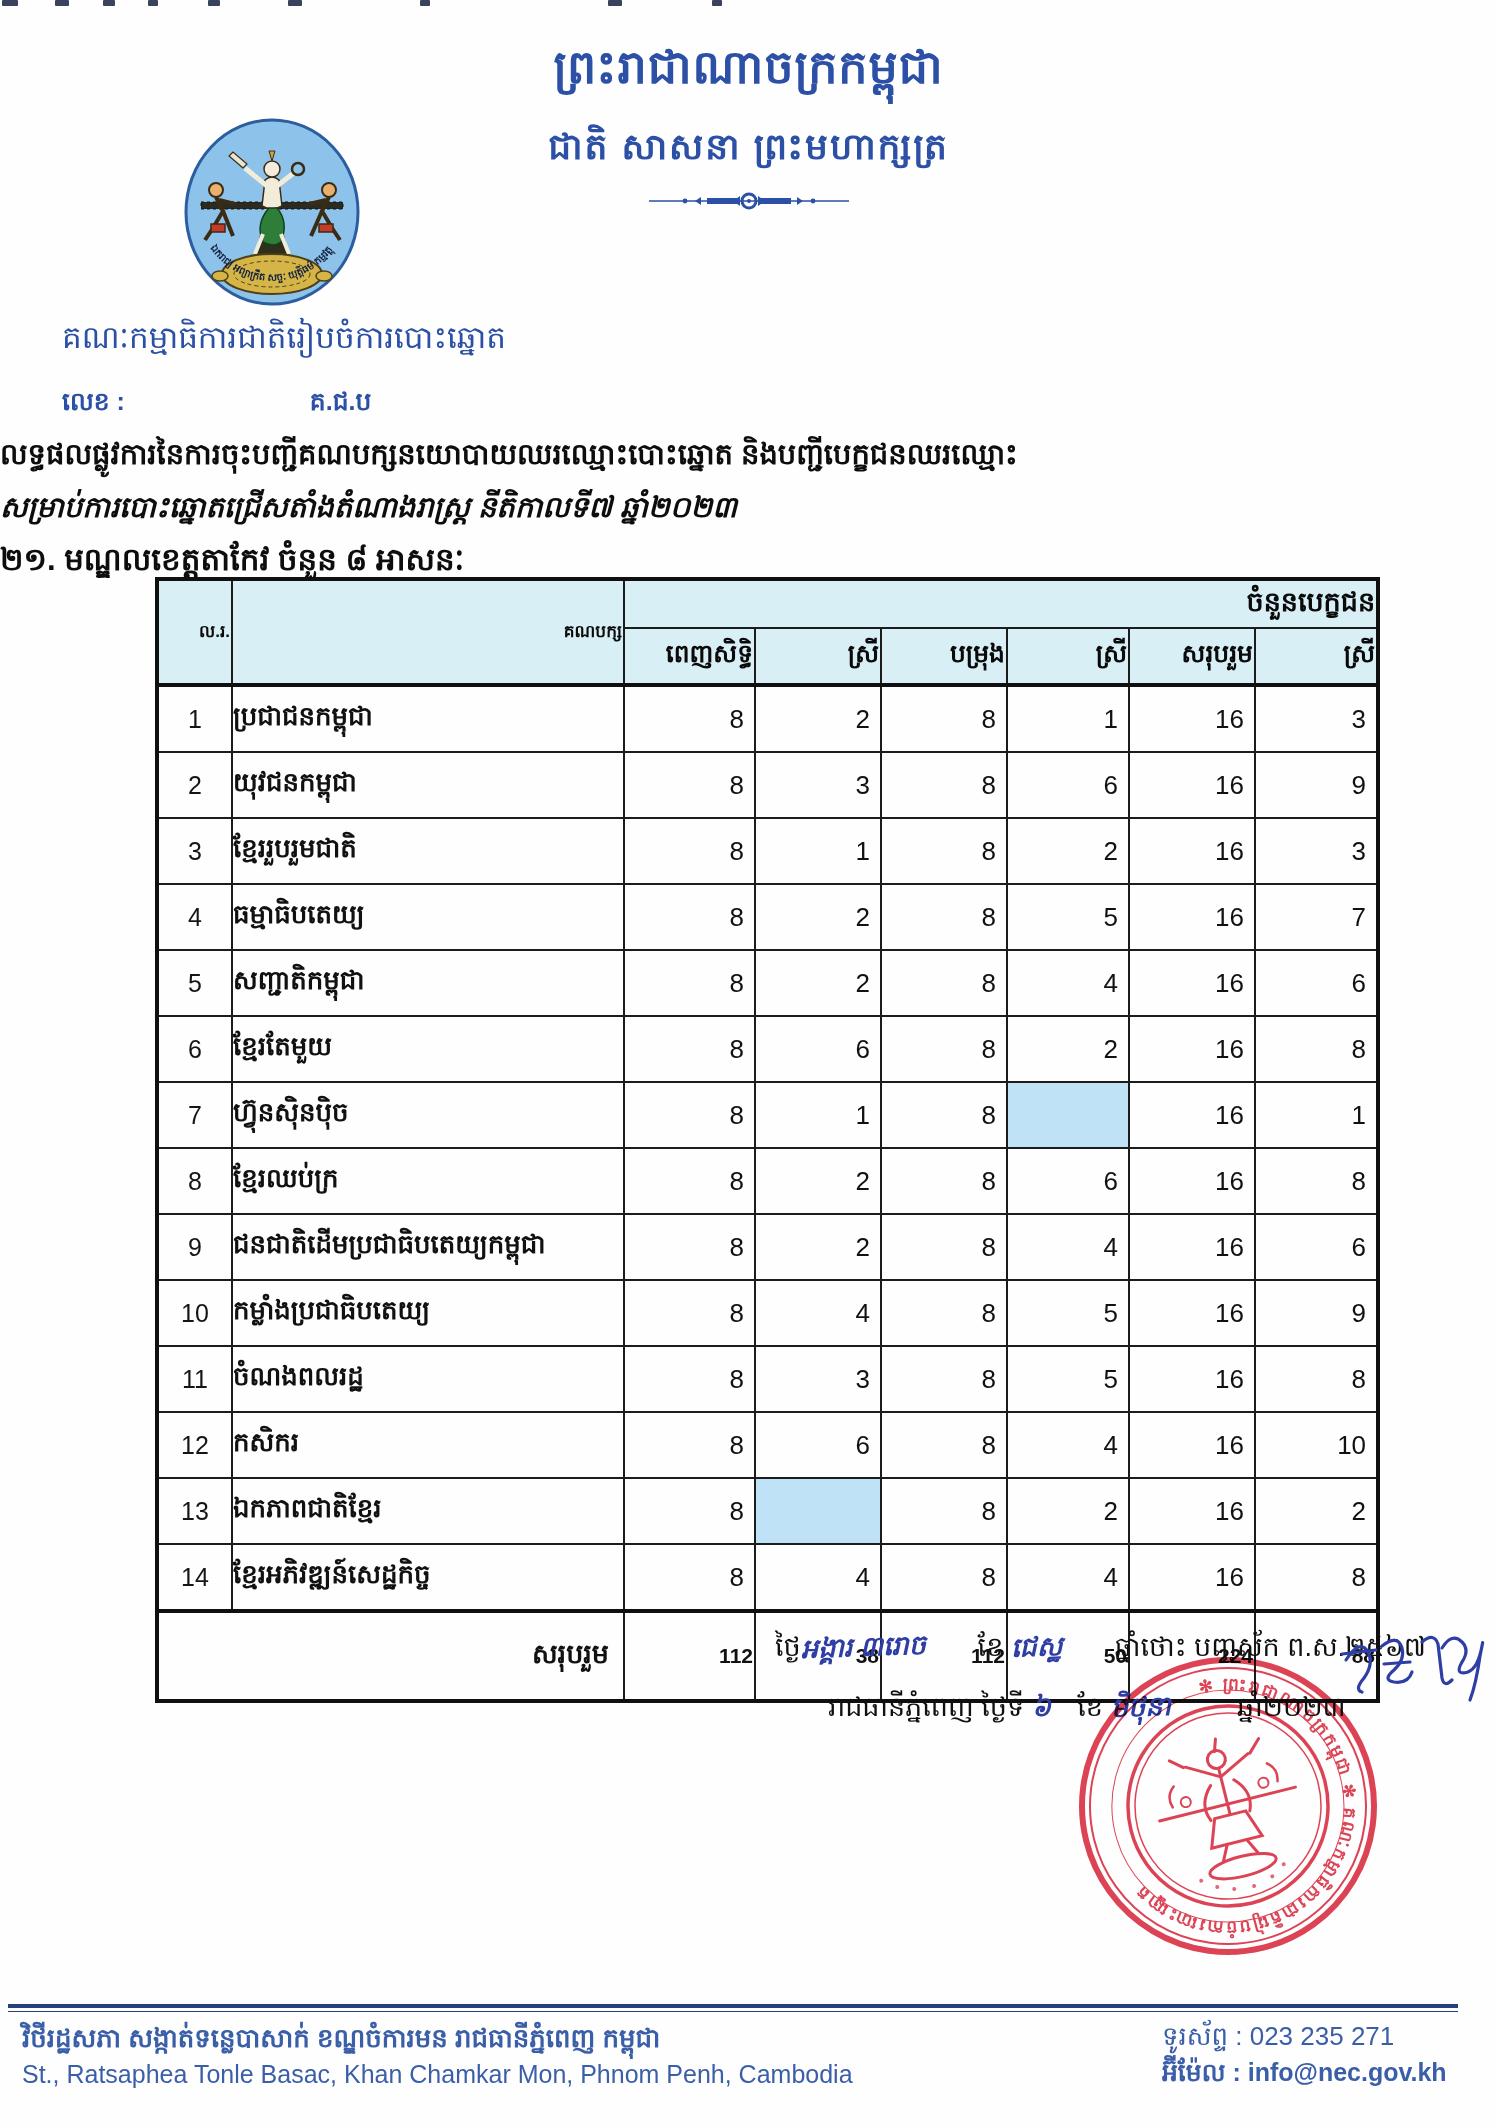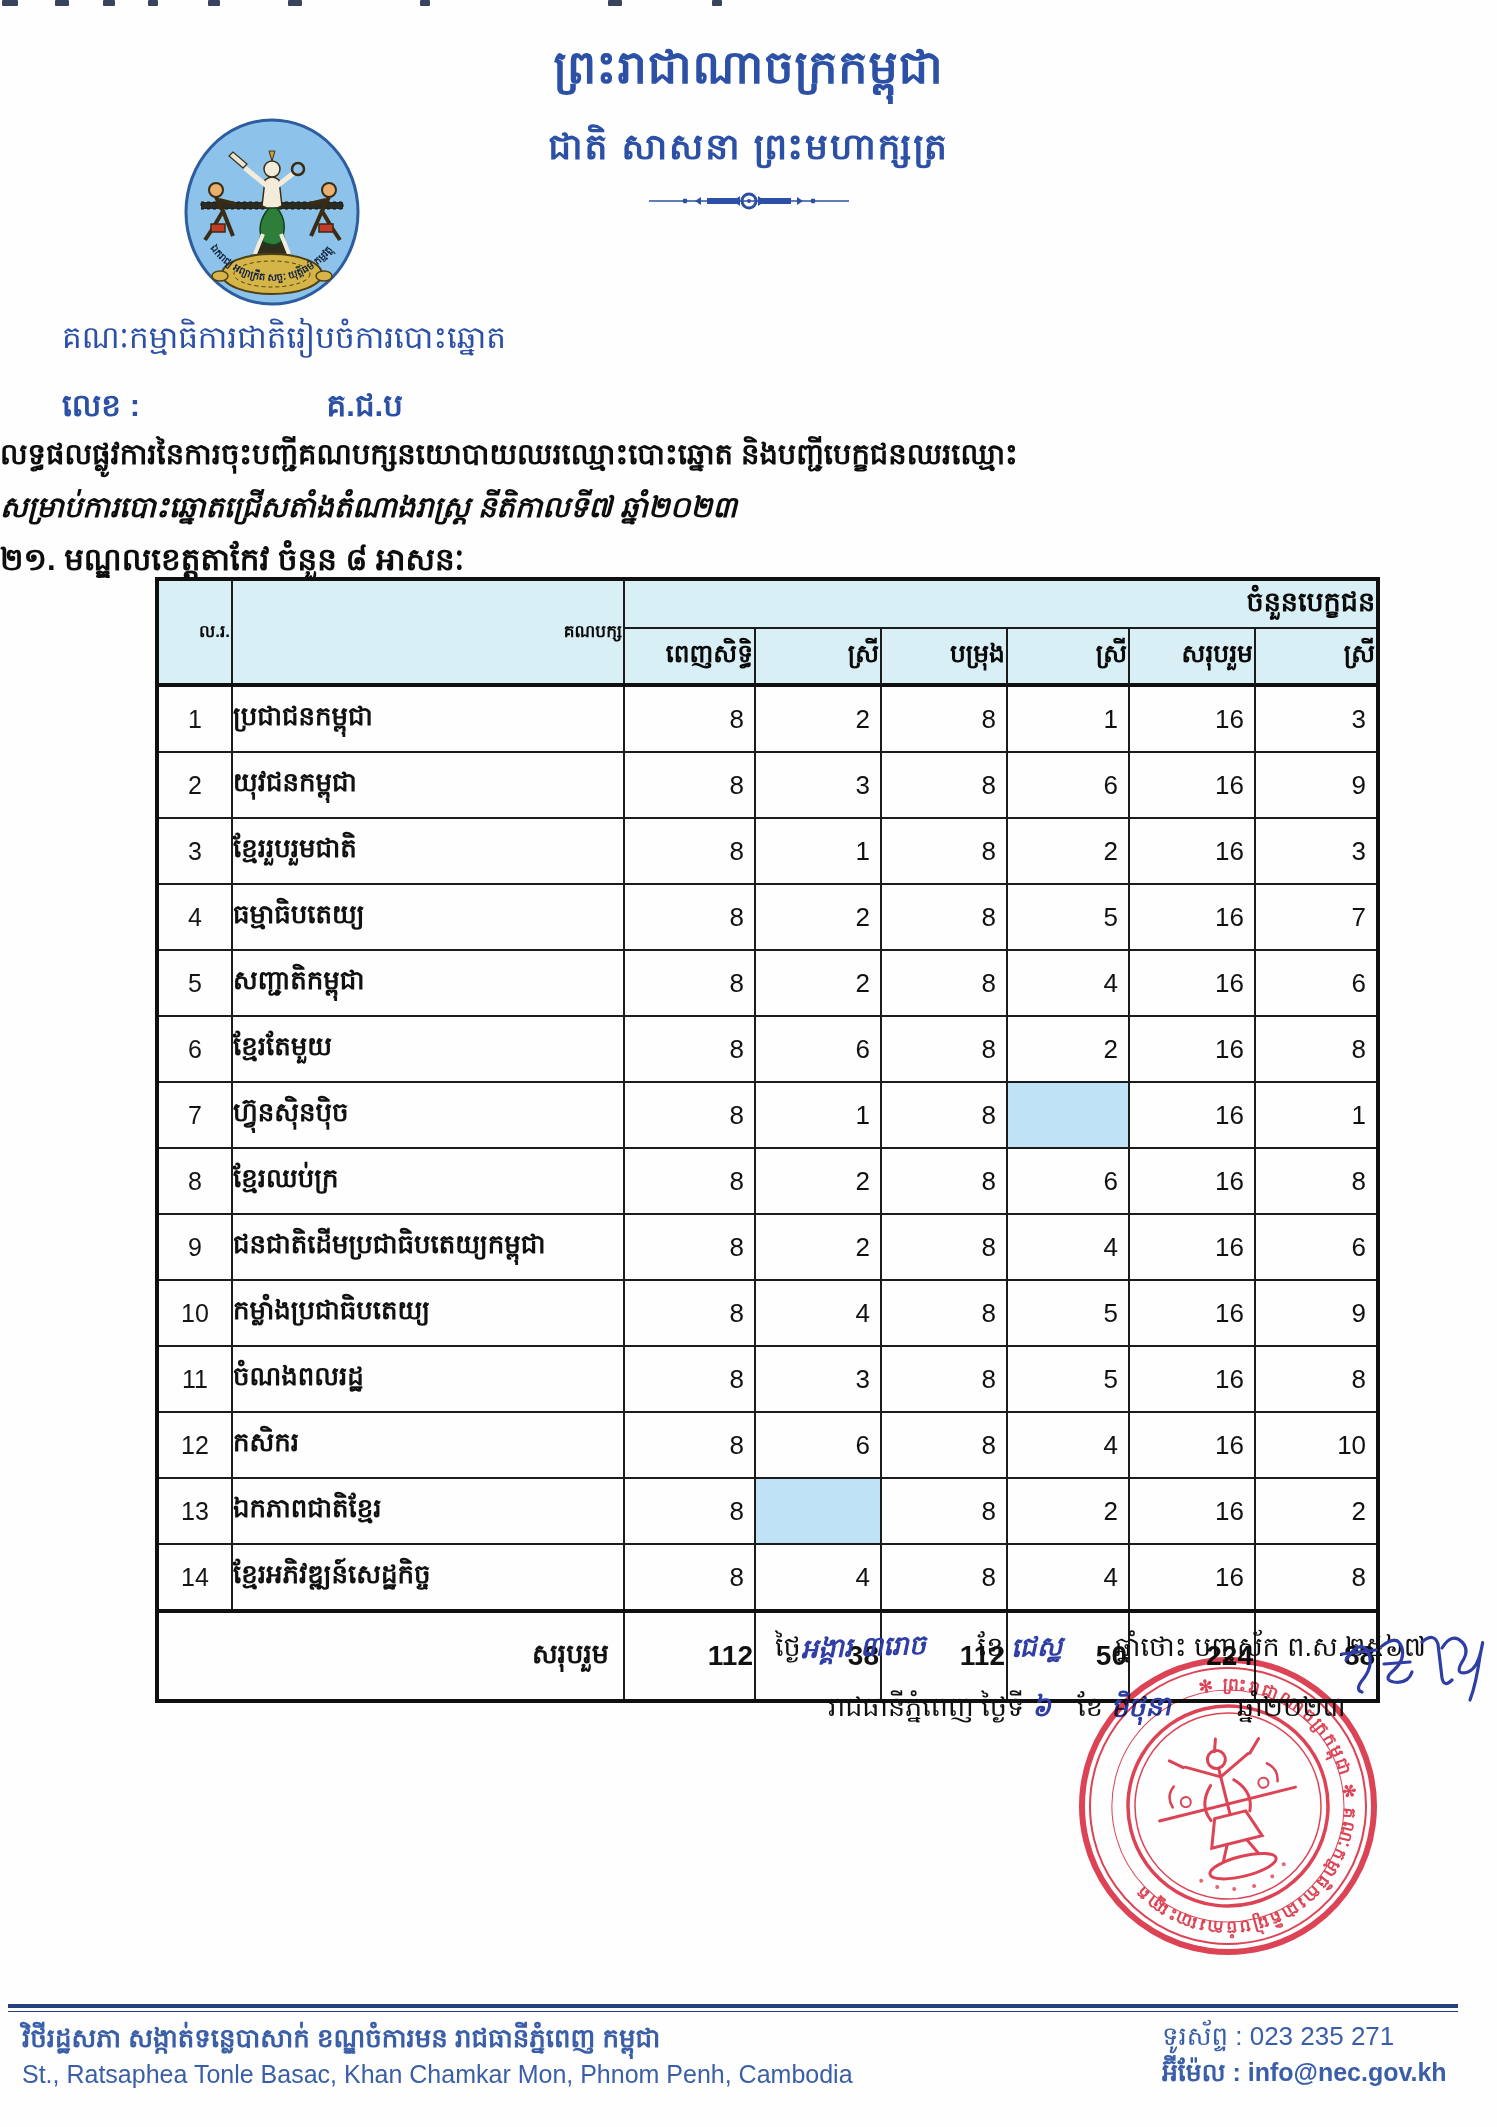--- a/index.html
+++ b/index.html
@@ -22,21 +22,21 @@
   }
   .ornament{position:absolute; left:50%; top:192px; transform:translateX(-50%);}
   .emblem{position:absolute; left:183px; top:116px;}
 
   .org-name{
     position:absolute; left:62px; top:318px;
     font-size:31px; font-weight:normal; color:#2b50a5; white-space:nowrap;
   }
   .ref-line{
     position:absolute; left:62px; top:386px;
-    font-size:31px; font-weight:bold; color:#2b50a5; white-space:nowrap;
+    font-size:25px; font-weight:bold; color:#2b50a5; white-space:nowrap;
   }
   .ref-line .ref-value{margin-left:178px;}
 
   
   .doc-title{position:absolute; left:0; right:0; text-align:left; font-weight:bold; color:#0d0d0d; white-space:nowrap;}
   .doc-title.l1{top:436px; font-size:29px;}
   .doc-title.l2{top:489px; font-size:29px;font-style:italic;}
   .doc-title.l3{top:540px; font-size:31px;}
 
   
@@ -52,21 +52,21 @@
   th.h-sub{font-size:25px; height:52px;}
   thead{border-bottom:4px solid #101010;}
   td.c-no{ text-align:center; font-size:25px; height:62px; color:#151515;}
   td.c-party{ text-align:left; padding-left:0; font-size:26px; font-weight:bold; white-space:nowrap;}
   td.c-val{ text-align:right; padding-right:10px; font-size:26px;}
   td.hl{background:#bfe2f7;}
   td.c-party-col-border{border-right:4px solid #101010;}
   tr.total-row{border-top:4px solid #101010;}
   tr.total-row td{height:84px; font-weight:bold;}
   td.t-label{text-align:right; padding-right:14px; font-size:27px; border-right:4px solid #101010;}
-  td.t-val{text-align:right; font-size:28px;}
+  td.t-val{text-align:right; font-size:21px;}
   col.c1{width:75px;} col.c2{width:392px;} col.c3{width:131px;}
   col.c4{width:126px;} col.c5{width:126px;} col.c6{width:122px;}
   col.c7{width:126px;} col.c8{width:123px;}
 
   
   .date-line{position:absolute; font-size:27px; color:#101010; white-space:nowrap;}
   .date-line.l1{left:775px; top:1630px;}
   .date-line.l2{left:828px; top:1690px;}
   .ink{color:#2e3ea5; font-style:italic; font-weight:bold; display:inline-block; transform:rotate(-2deg);}
   .ink.sp-l{margin-left:8px;} .ink.sp-r{margin-right:26px;}

